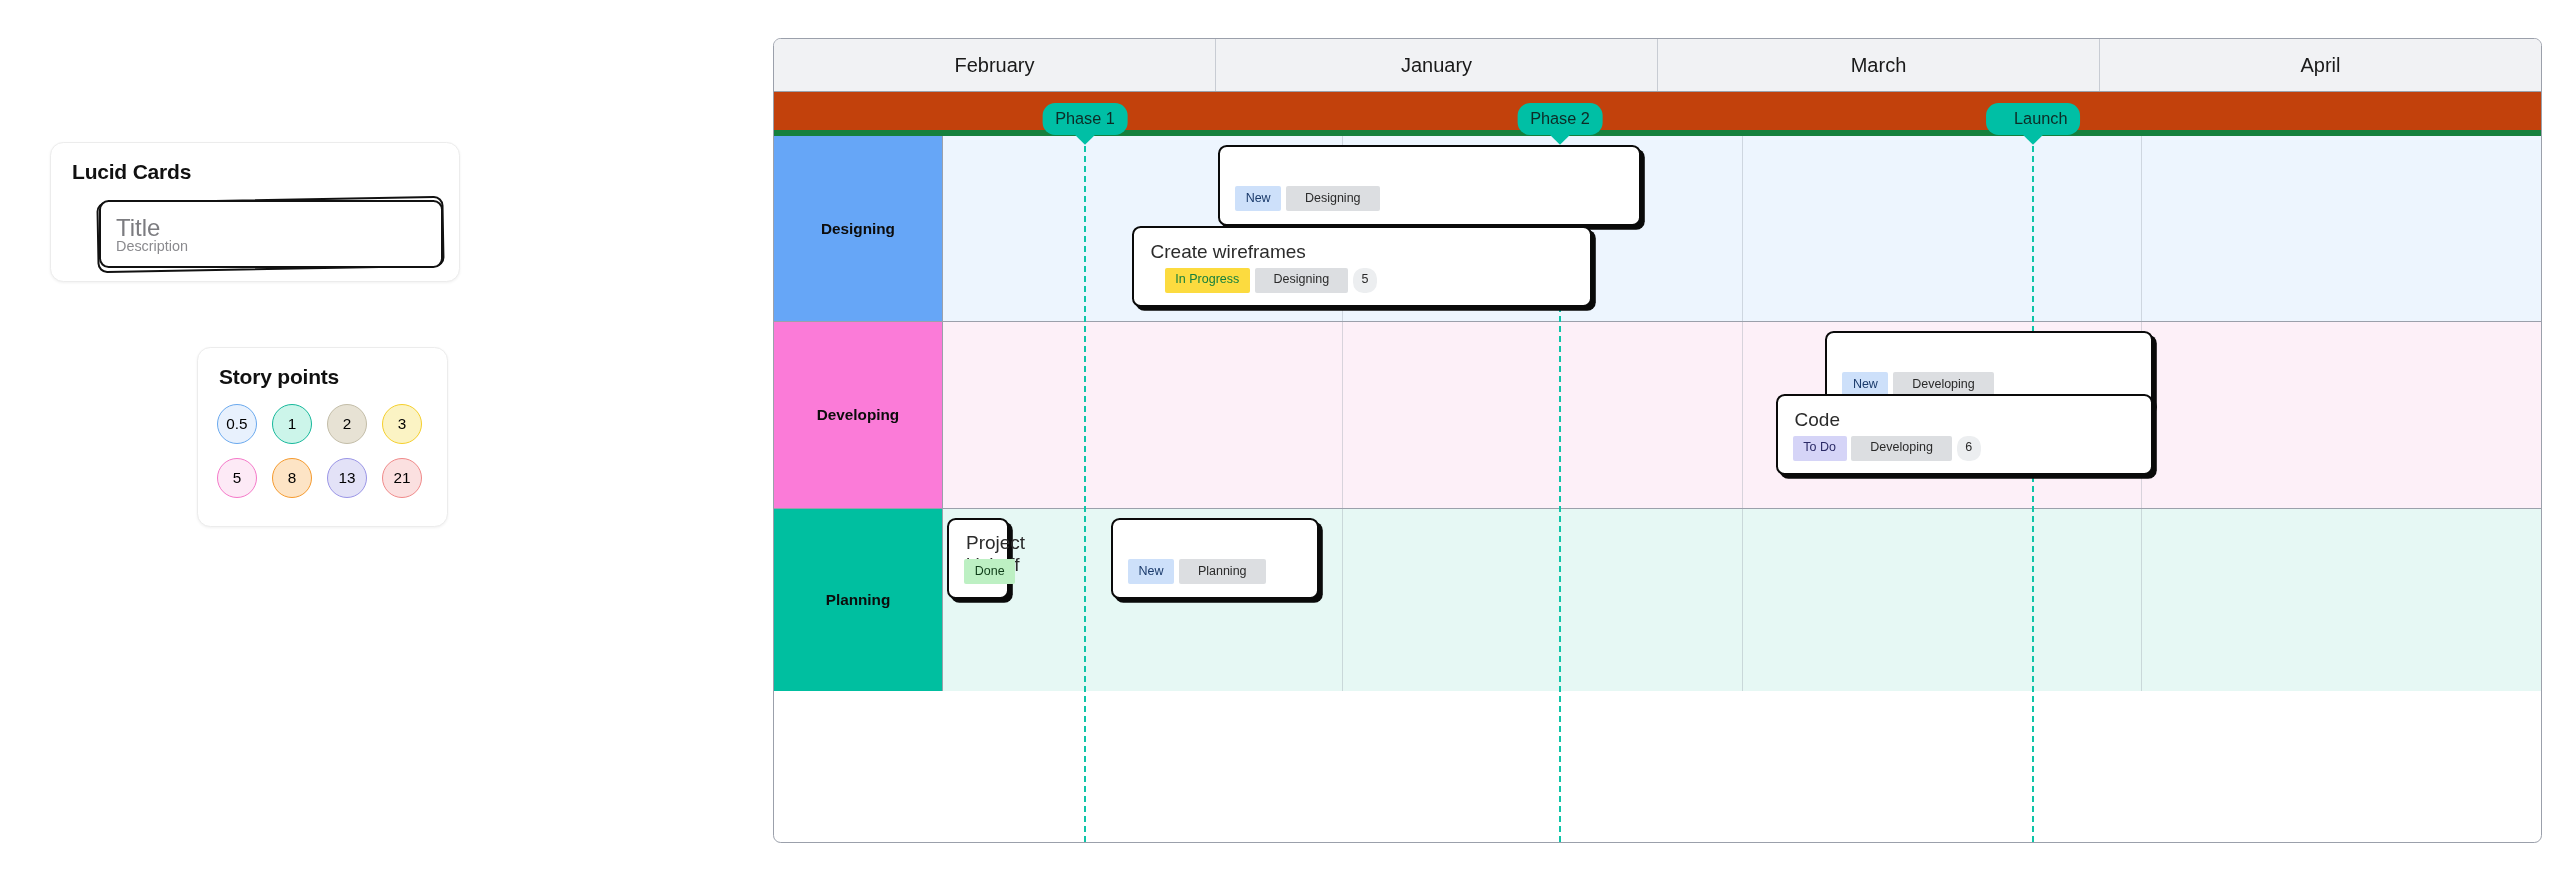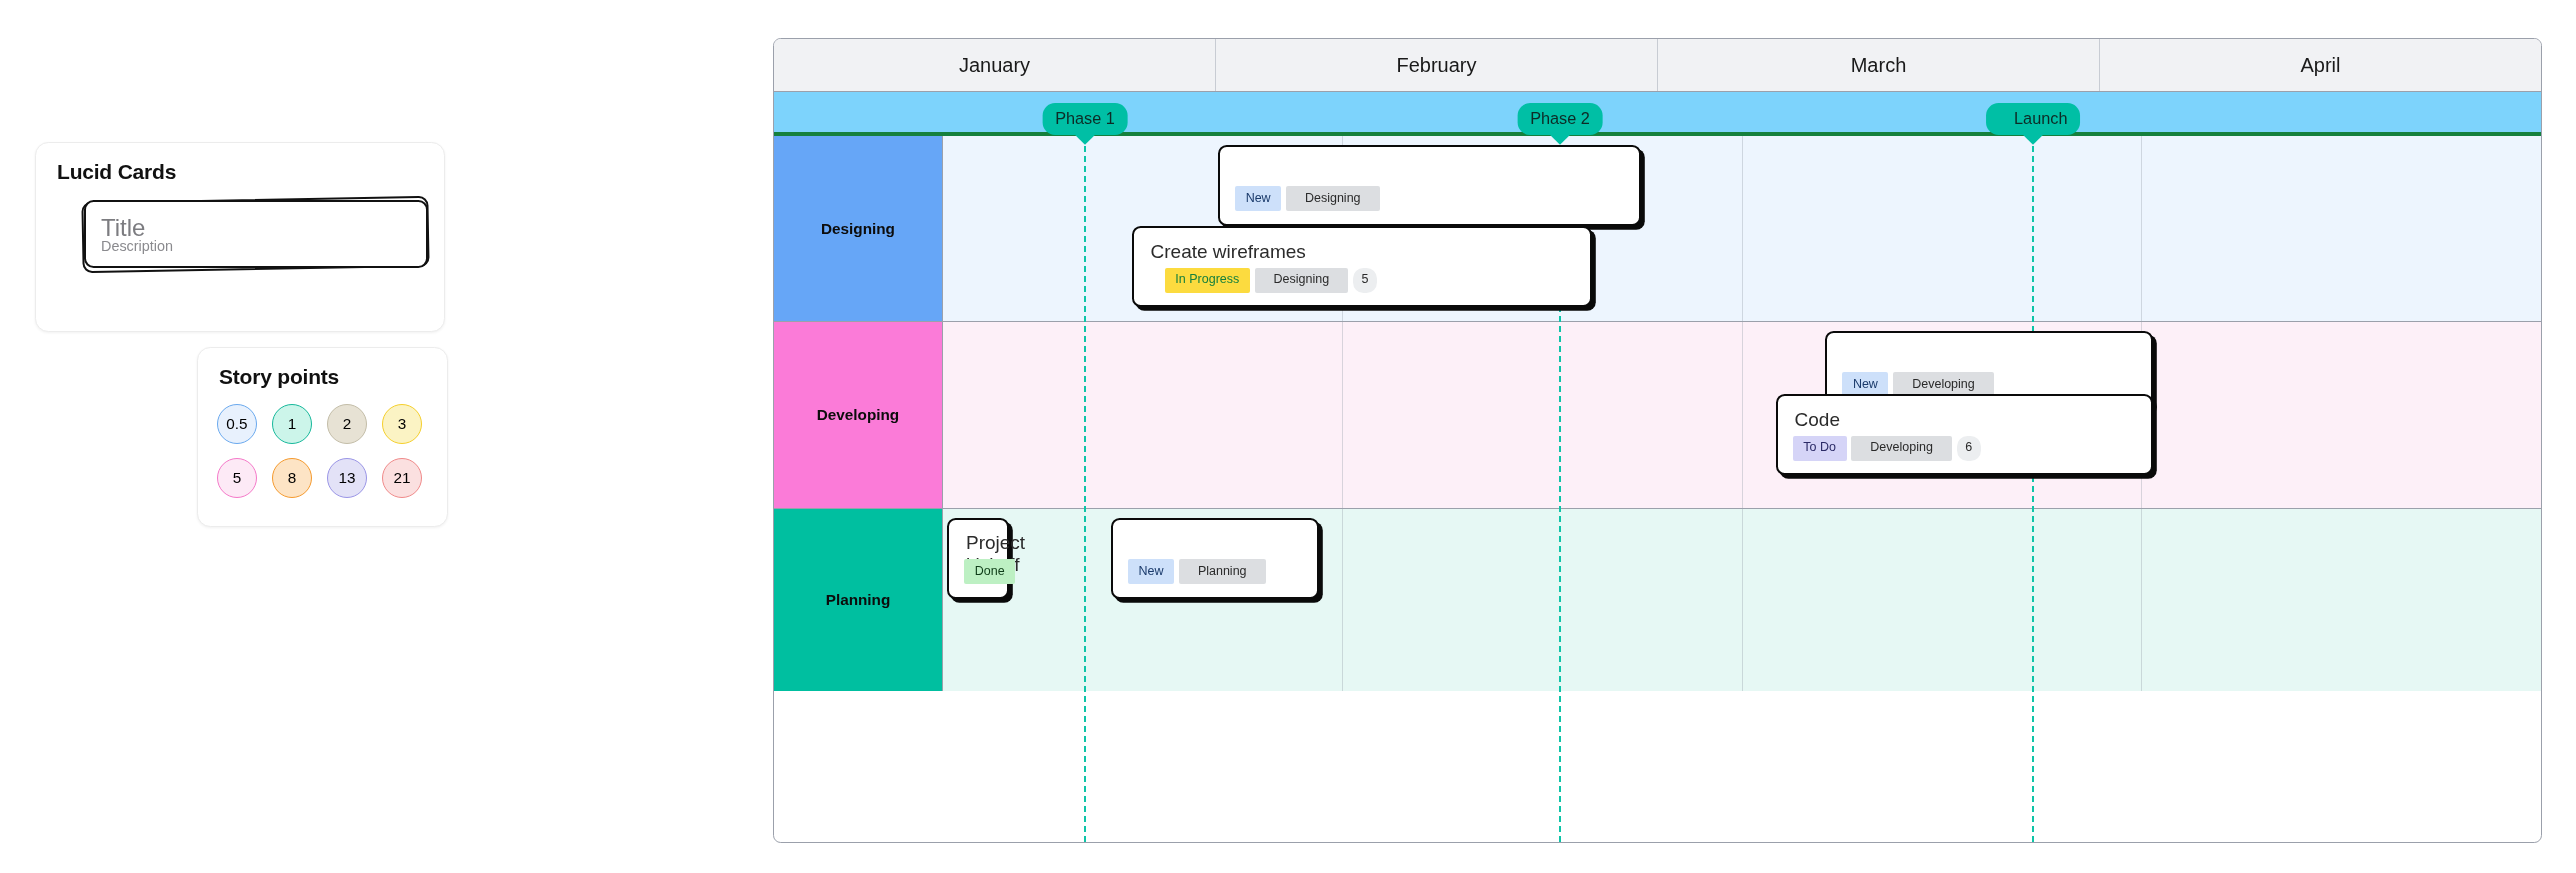--- a/index.html
+++ b/index.html
@@ -19,21 +19,21 @@
     border-radius: 13.4px;
     box-shadow: 0 1px 2.9px rgba(0,0,0,0.06);
   }
   .panel-title {
     font-size: 21px;
     font-weight: bold;
     color: #111111;
     letter-spacing: -0.2px;
   }
 
-  #lucid-cards-panel { left: 35px; top: 142px; width: 410px; height: 190px; }
+  #lucid-cards-panel { left: 50px; top: 142px; width: 410px; height: 140px; }
   #lucid-cards-panel .panel-title { position: absolute; left: 21px; top: 17px; }
 
   
   .sketch-card {
     position: absolute;
     left: 46px; top: 56px;
     width: 347px; height: 71px;
   }
   .sketch-card .sketch-outline {
     position: absolute; inset: 0;
@@ -90,22 +90,22 @@
   .tl-month {
     flex: 1 1 0;
     display: flex; align-items: center; justify-content: center;
     font-size: 20px; color: #1a1a1a;
     border-right: 1px solid #c8ccd3;
   }
   .tl-month:last-child { border-right: none; }
 
   .tl-milestone-band {
     position: absolute; left: 0; top: 53px; right: 0; height: 44px;
-    background: #7dd3fc;
-    border-bottom: 4px solid #15803d;
+    background: #c2410c;
+    border-bottom: 6px solid #15803d;
   }
 
   .tl-body { position: absolute; left: 0; top: 97px; right: 0; bottom: 0; }
 
   
   .lane {
     position: absolute; left: 0; right: 0;
     border-bottom: 1px solid #9ba0ab;
   }
   .lane:last-child { border-bottom: none; }
@@ -203,22 +203,22 @@
         <div class="sp-chip" style="background: rgb(251, 243, 196); border-color: rgb(245, 207, 44);">3</div>
         <div class="sp-chip" style="background: rgb(253, 234, 246); border-color: rgb(245, 121, 201);">5</div>
         <div class="sp-chip" style="background: rgb(253, 228, 197); border-color: rgb(245, 154, 46);">8</div>
         <div class="sp-chip" style="background: rgb(227, 226, 247); border-color: rgb(154, 149, 230);">13</div>
         <div class="sp-chip" style="background: rgb(251, 224, 224); border-color: rgb(240, 138, 138);">21</div>
       </div>
   </div>
 
   <div id="timeline">
     <div class="tl-months" id="tl-months">
+        <div class="tl-month">February</div>
         <div class="tl-month">January</div>
-        <div class="tl-month">February</div>
         <div class="tl-month">March</div>
         <div class="tl-month">April</div>
       </div>
     <div class="tl-milestone-band" id="tl-ms-band">
         <div class="ms-pill" style="left: 311px;">Phase 1</div>
         <div class="ms-pill" style="left: 786px;">Phase 2</div>
         <div class="ms-pill" style="left: 1259px; padding-left: 28px;">Launch</div>
       </div>
     <div class="tl-body" id="tl-body">
         <div class="lane" style="top: 0px; height: 186px;">

